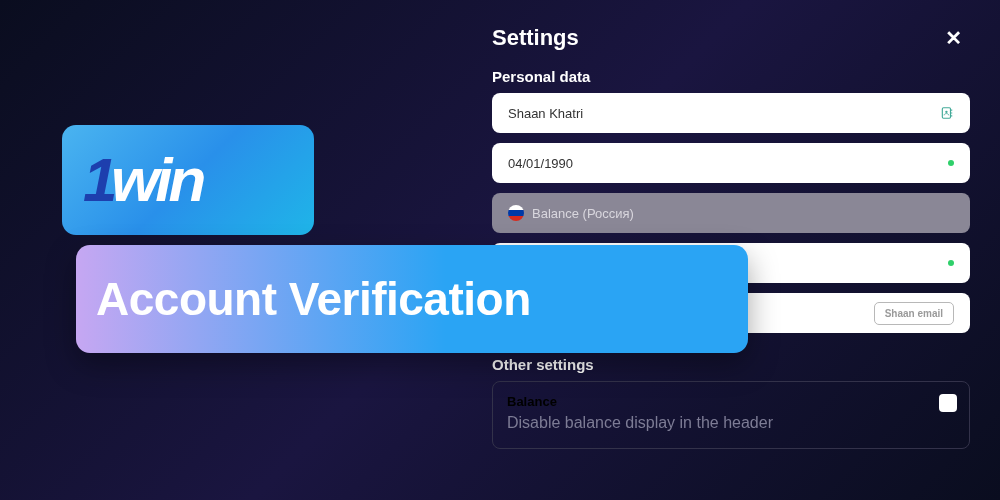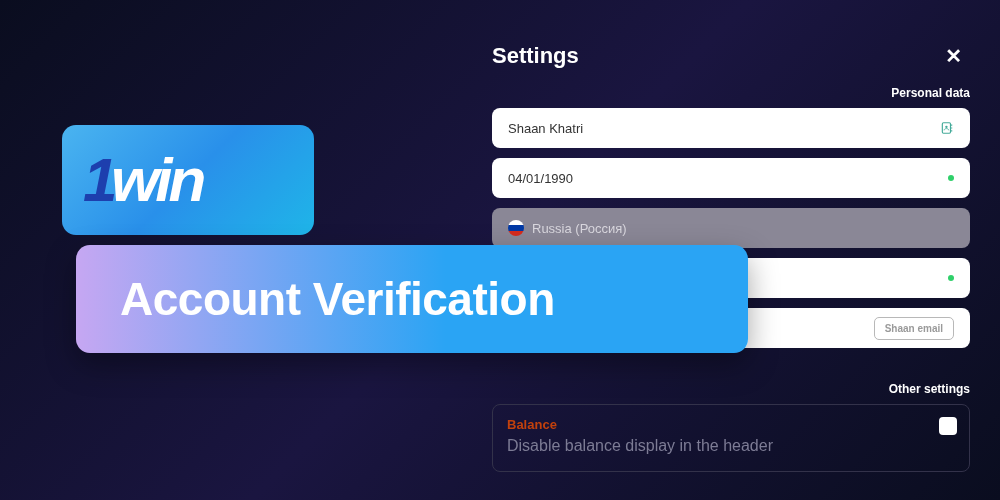--- a/index.html
+++ b/index.html
@@ -33,36 +33,36 @@
   .promo-title-card {
     position: absolute;
     top: 120px;
     left: 14px;
     width: 672px;
     height: 108px;
     background: linear-gradient(90deg, #c6a7f2 0%, #2aa4f4 55%, #2aa4f4 100%);
     border-radius: 14px;
     display: flex;
     align-items: center;
-    padding-left: 44px;
+    padding-left: 20px;
     z-index: 3;
     box-shadow: 0 12px 30px rgba(0,0,0,0.35);
   }
   .promo-title-card span {
     color: #ffffff;
     font-size: 46px;
     font-weight: 800;
     letter-spacing: -0.5px;
   }
 
   
   .settings {
     position: absolute;
     left: 492px;
-    top: 40px;
+    top: 22px;
     width: 478px;
   }
   .settings-header {
     display: flex;
     justify-content: space-between;
     align-items: center;
     margin-bottom: 14px;
   }
   .settings-header h2 {
     color: #ffffff;
@@ -73,24 +73,23 @@
     color: #ffffff;
     font-size: 20px;
     font-weight: 700;
     cursor: pointer;
     background: none;
     border: none;
     padding: 4px 8px;
   }
   .section-label {
     color: #ffffff;
-    font-size: 12px;
+    font-size: 15px;
     font-weight: 600;
     margin-bottom: 8px;
-    text-align: right;
   }
 
   .field {
     background: #ffffff;
     border-radius: 8px;
     height: 40px;
     display: flex;
     align-items: center;
     padding: 0 16px;
     margin-bottom: 10px;
@@ -128,35 +127,35 @@
   .flag {
     width: 16px;
     height: 16px;
     border-radius: 50%;
     margin-right: 8px;
     background: linear-gradient(to bottom, #fff 33%, #0039a6 33%, #0039a6 66%, #d52b1e 66%);
     flex-shrink: 0;
   }
 
   .other-settings {
-    margin-top: 34px;
+    margin-top: 23px;
   }
   .cards-row {
     display: flex;
     gap: 14px;
   }
   .card {
     flex: 1;
     border: 1px solid #33324a;
     border-radius: 8px;
     padding: 12px 14px 14px 14px;
     position: relative;
   }
   .card-title {
-    color: #c2410c;
+    color: #000000;
     font-size: 13px;
     font-weight: 600;
     margin-bottom: 4px;
   }
   .card-desc {
     color: #7d7c95;
     font-size: 16px;
     line-height: 1.3;
   }
   .checkbox {
@@ -210,21 +209,21 @@
     </svg>
   </div>
 
   <div class="field">
     <span>04/01/1990</span>
     <span class="dot"></span>
   </div>
 
   <div class="field disabled">
     <span class="flag"></span>
-    <span>Russia (Россия)</span>
+    <span>Balance (Россия)</span>
   </div>
 
   <div class="field">
     <span></span>
     <span class="dot"></span>
   </div>
 
   <div class="field">
     <span></span>
     <button class="change-btn">Shaan email</button>

